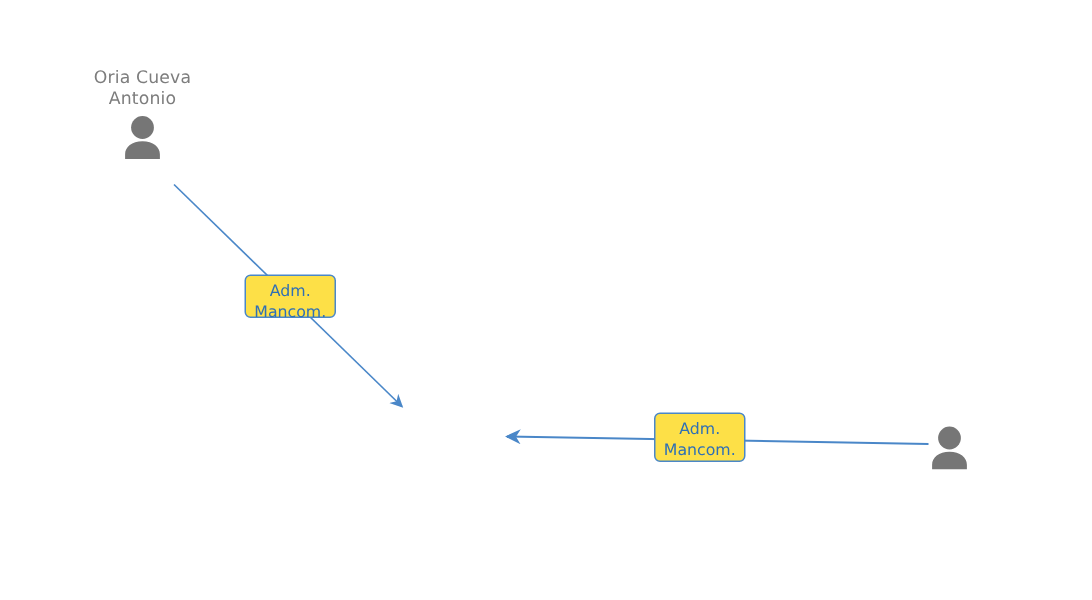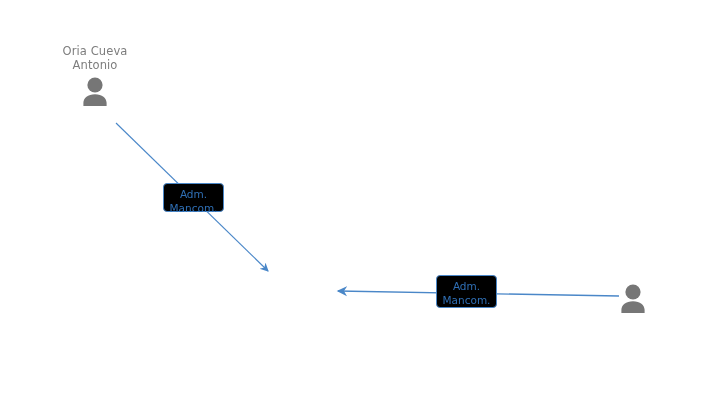--- a/index.html
+++ b/index.html
@@ -64,21 +64,21 @@
     white-space: pre-line;
     letter-spacing: 0.2px;
   }
 
   
   .rel-label {
     position: absolute;
     box-sizing: border-box;
     border: 1px solid #4a87c8;
     border-radius: 4px;
-    background: #000000;
+    background: #fde047;
     color: #2f6fb5;
     font-size: 10.5px;
     line-height: 14px;
     text-align: center;
     padding: 3px 4px 2px 4px;
     white-space: pre-line;
     z-index: 5;
   }
 
   

